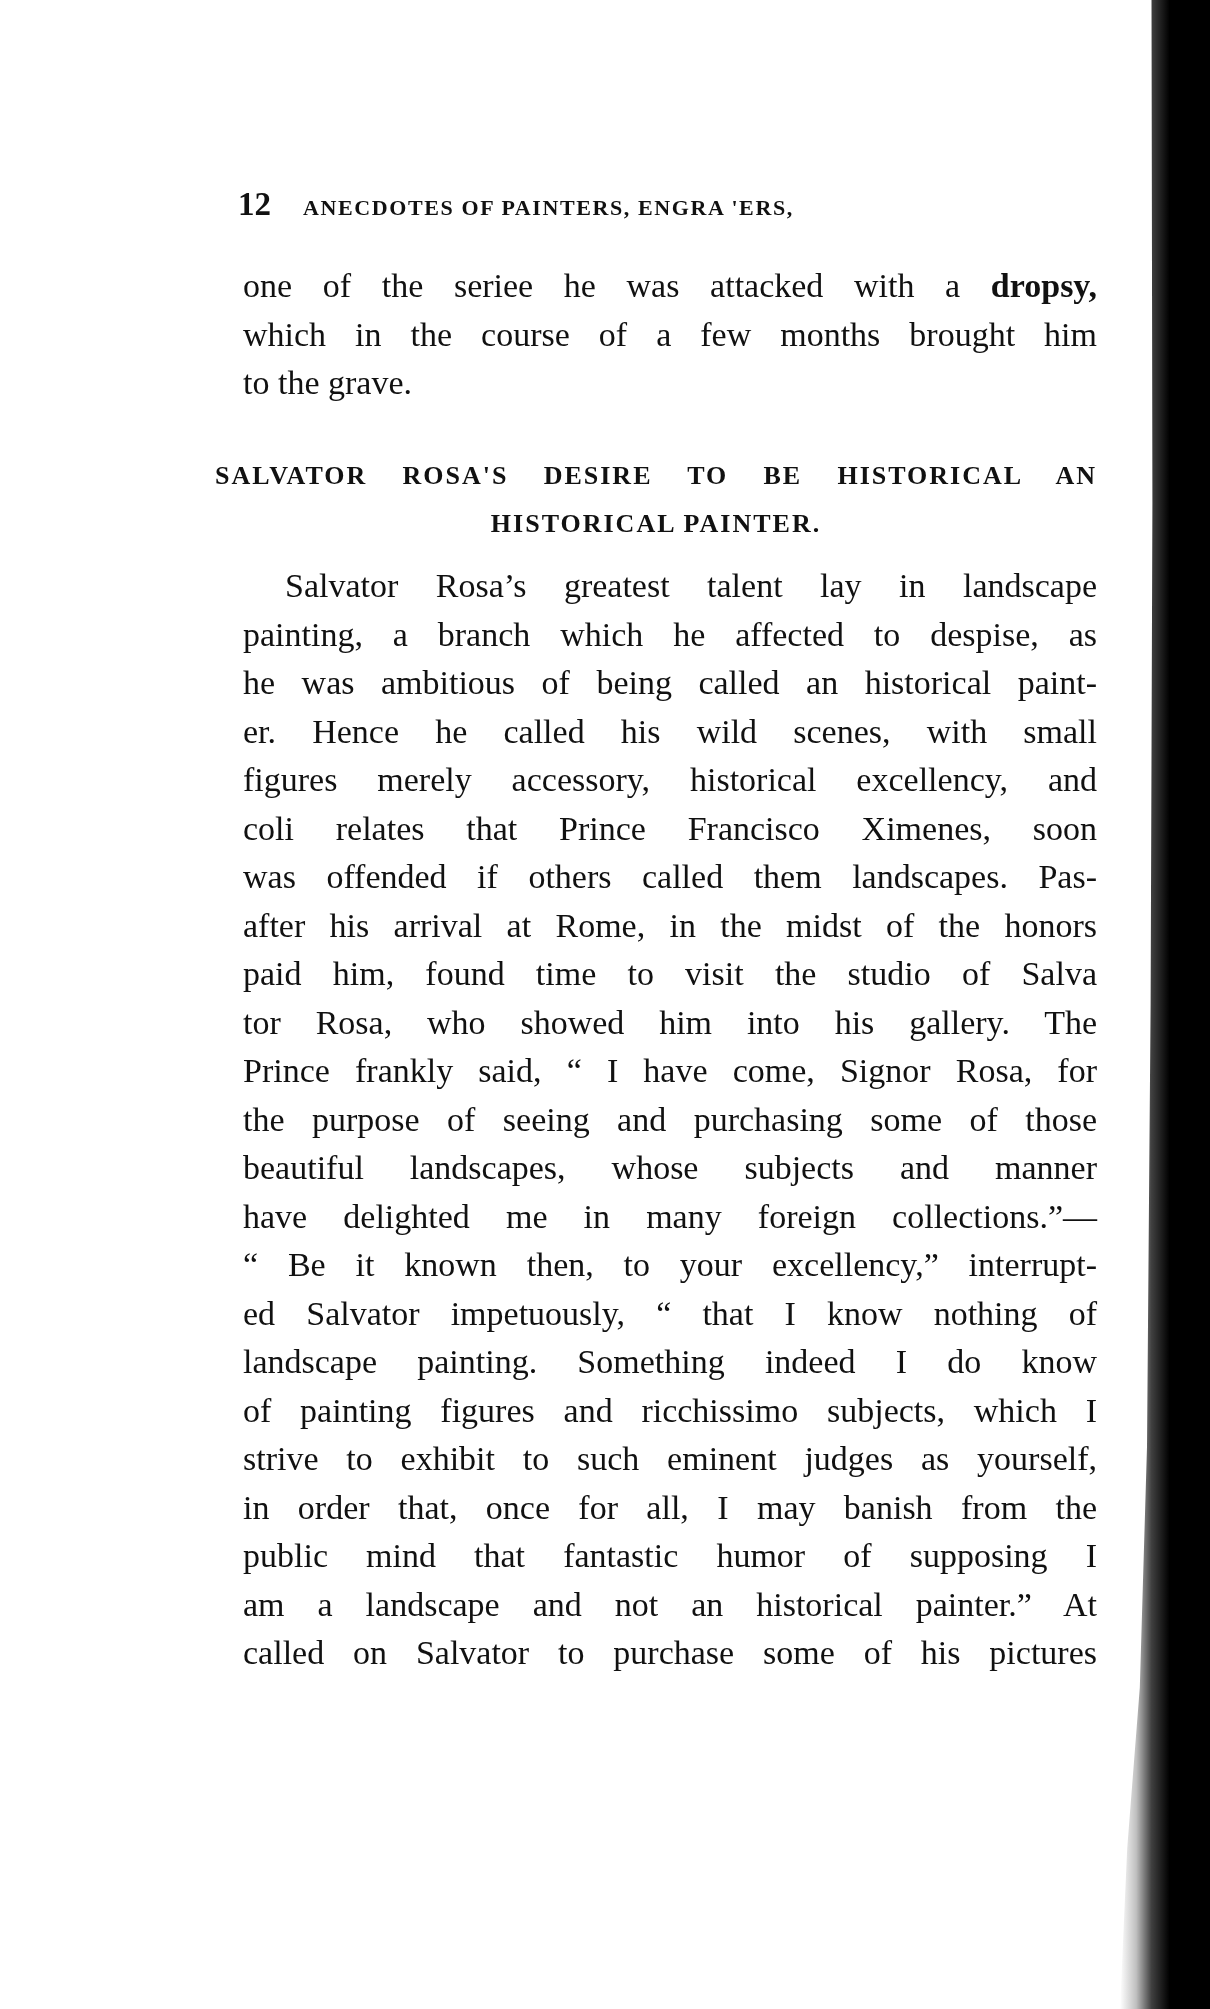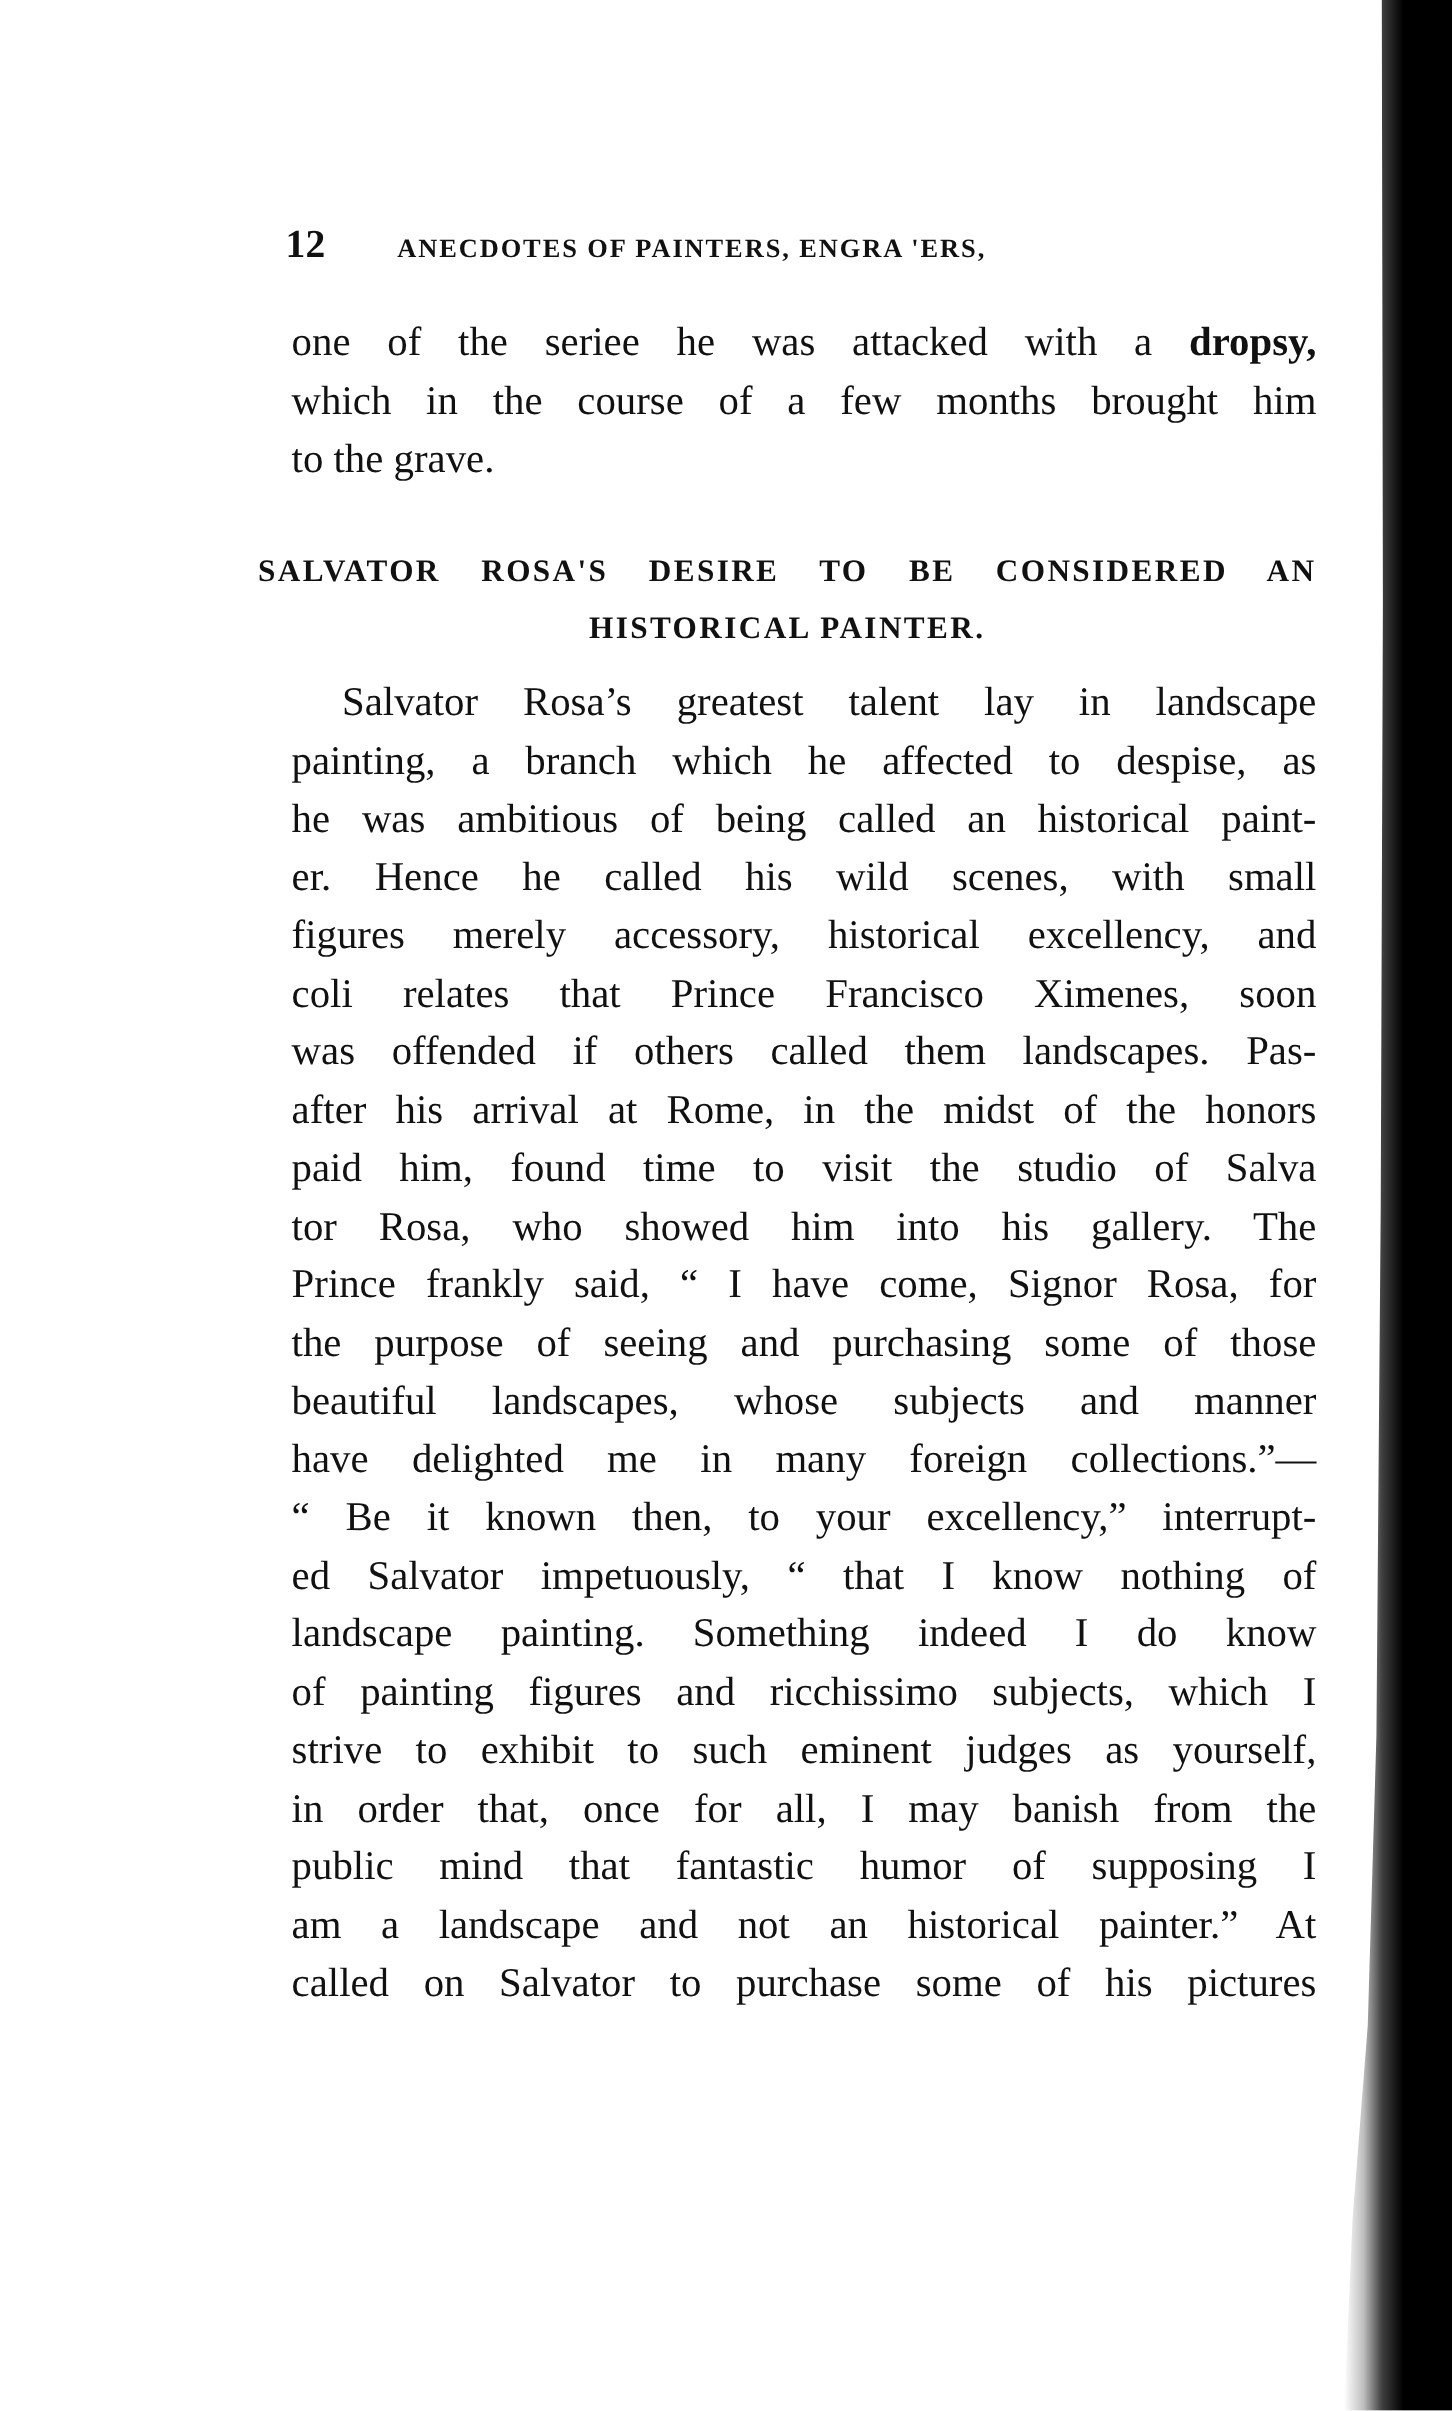--- a/index.html
+++ b/index.html
@@ -58,21 +58,20 @@
   }
   .folio {
     font-size: 33px;
     font-weight: bold;
     margin-right: 32px;
   }
   .head-title {
     font-size: 22px;
     font-weight: bold;
     letter-spacing: 1.6px;
-    margin-left: 28px;
   }
   .text-block {
     position: absolute;
     left: 215px;
     width: 882px;
   }
   .line {
     height: 48.5px;
     font-size: 34px;
     line-height: 48.5px;
@@ -117,21 +116,21 @@
     <span class="head-title">ANECDOTES OF PAINTERS, ENGRA 'ERS,</span>
   </div>
 
   <div class="text-block" id="continuation" style="top:262px;">
       <div class="line"><span>one of the serieе he was attacked with a </span><span class="bold">dropsy,</span></div>
       <div class="line"><span>which in the course of a few months brought him</span></div>
       <div class="line last"><span>to the grave.</span></div>
     </div>
 
   <div class="heading">
-    <div class="heading-line first">SALVATOR ROSA'S DESIRE TO BE CONSIDERED AN</div>
+    <div class="heading-line first">SALVATOR ROSA'S DESIRE TO BE HISTORICAL AN</div>
     <div class="heading-line">HISTORICAL PAINTER.</div>
   </div>
 
   <div class="text-block" id="section-body" style="top:562px;">
       <div class="line indent"><span>Salvator Rosa’s greatest talent lay in landscape</span></div>
       <div class="line"><span>painting, a branch which he affected to despise, as</span></div>
       <div class="line"><span>he was ambitious of being called an historical paint-</span></div>
       <div class="line"><span>er.  Hence he called his wild scenes, with small</span></div>
       <div class="line"><span>figures merely accessory, historical excellency, and</span></div>
       <div class="line"><span>coli relates that Prince Francisco Ximenes, soon</span></div>

